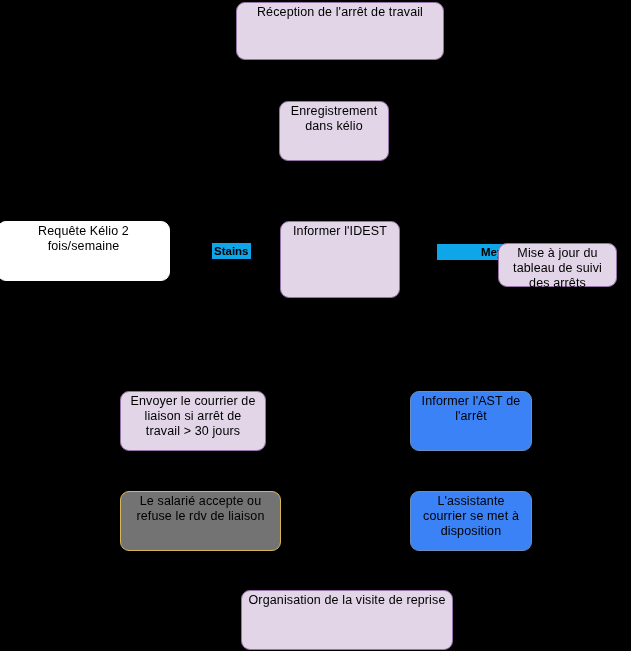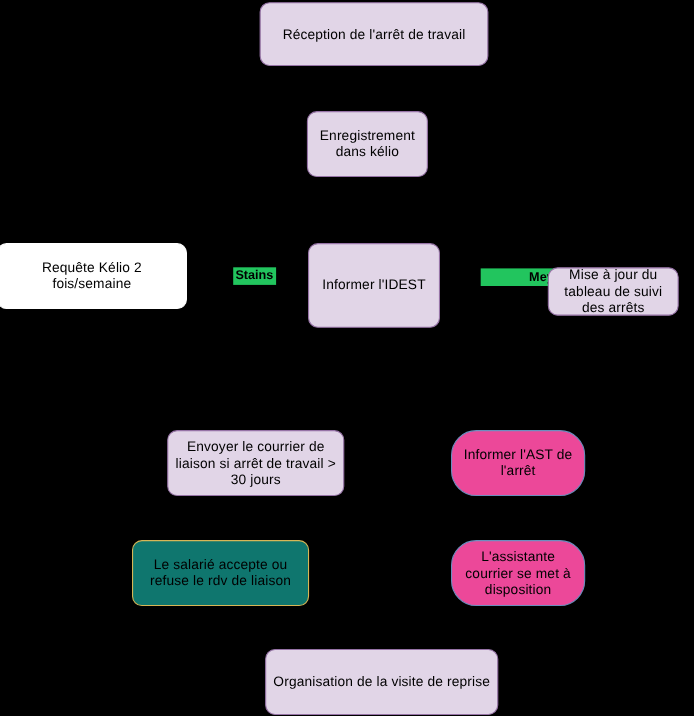--- a/index.html
+++ b/index.html
@@ -14,56 +14,54 @@
     position: relative;
     width: 631px;
     height: 651px;
     background: #000000;
     overflow: hidden;
   }
   .node {
     position: absolute;
     box-sizing: border-box;
     display: flex;
-    align-items: center;
     justify-content: center;
     text-align: center;
     border-radius: 9px;
     border-style: solid;
     border-width: 1px;
     font-size: 12.5px;
     line-height: 15px;
     color: #000000;
     padding: 2px 6px;
     letter-spacing: 0.01em;
   }
   .node .label {
     display: block;
     white-space: pre-line;
   }
   .fill-purple {
     background: #e1d5e7;
     border-color: #9673a6;
   }
   .fill-blue {
-    background: #ec4899;
+    background: #3b82f6;
     border-color: #6c8ebf;
-    border-radius: 23px;
   }
   .fill-yellow {
-    background: #0f766e;
+    background: #737373;
     border-color: #d6b656;
   }
   .fill-white {
     background: #ffffff;
     border-color: #ffffff;
   }
   .edge-label {
     position: absolute;
-    background: #22c55e;
+    background: #0ea5e9;
     color: #000000;
     font-size: 11.5px;
     line-height: 14px;
     font-weight: bold;
     padding: 1px 2px;
     white-space: nowrap;
     box-sizing: border-box;
   }
 </style>
 </head>
@@ -92,21 +90,21 @@
   </div>
 
   <div class="edge-label" style="left:437px; top:244px;padding-left:44px;">
     <span>Meylan</span>
   </div>
 
   <div class="node fill-purple" style="left:498px; top:221px; width:119px; height:44px;margin-top:22px;">
     <span class="label">Mise à jour du tableau de suivi des arrêts</span>
   </div>
 
-  <div class="node fill-purple" style="left:120px; top:391px; width:161px; height:60px;margin-left:32px;">
+  <div class="node fill-purple" style="left:120px; top:391px; width:146px; height:60px;">
     <span class="label">Envoyer le courrier de liaison si arrêt de travail &gt; 30 jours</span>
   </div>
 
   <div class="node fill-blue" style="left:410px; top:391px; width:122px; height:60px;">
     <span class="label">Informer l'AST de l'arrêt</span>
   </div>
 
   <div class="node fill-yellow" style="left:120px; top:491px; width:161px; height:60px;">
     <span class="label">Le salarié accepte ou refuse le rdv de liaison</span>
   </div>

